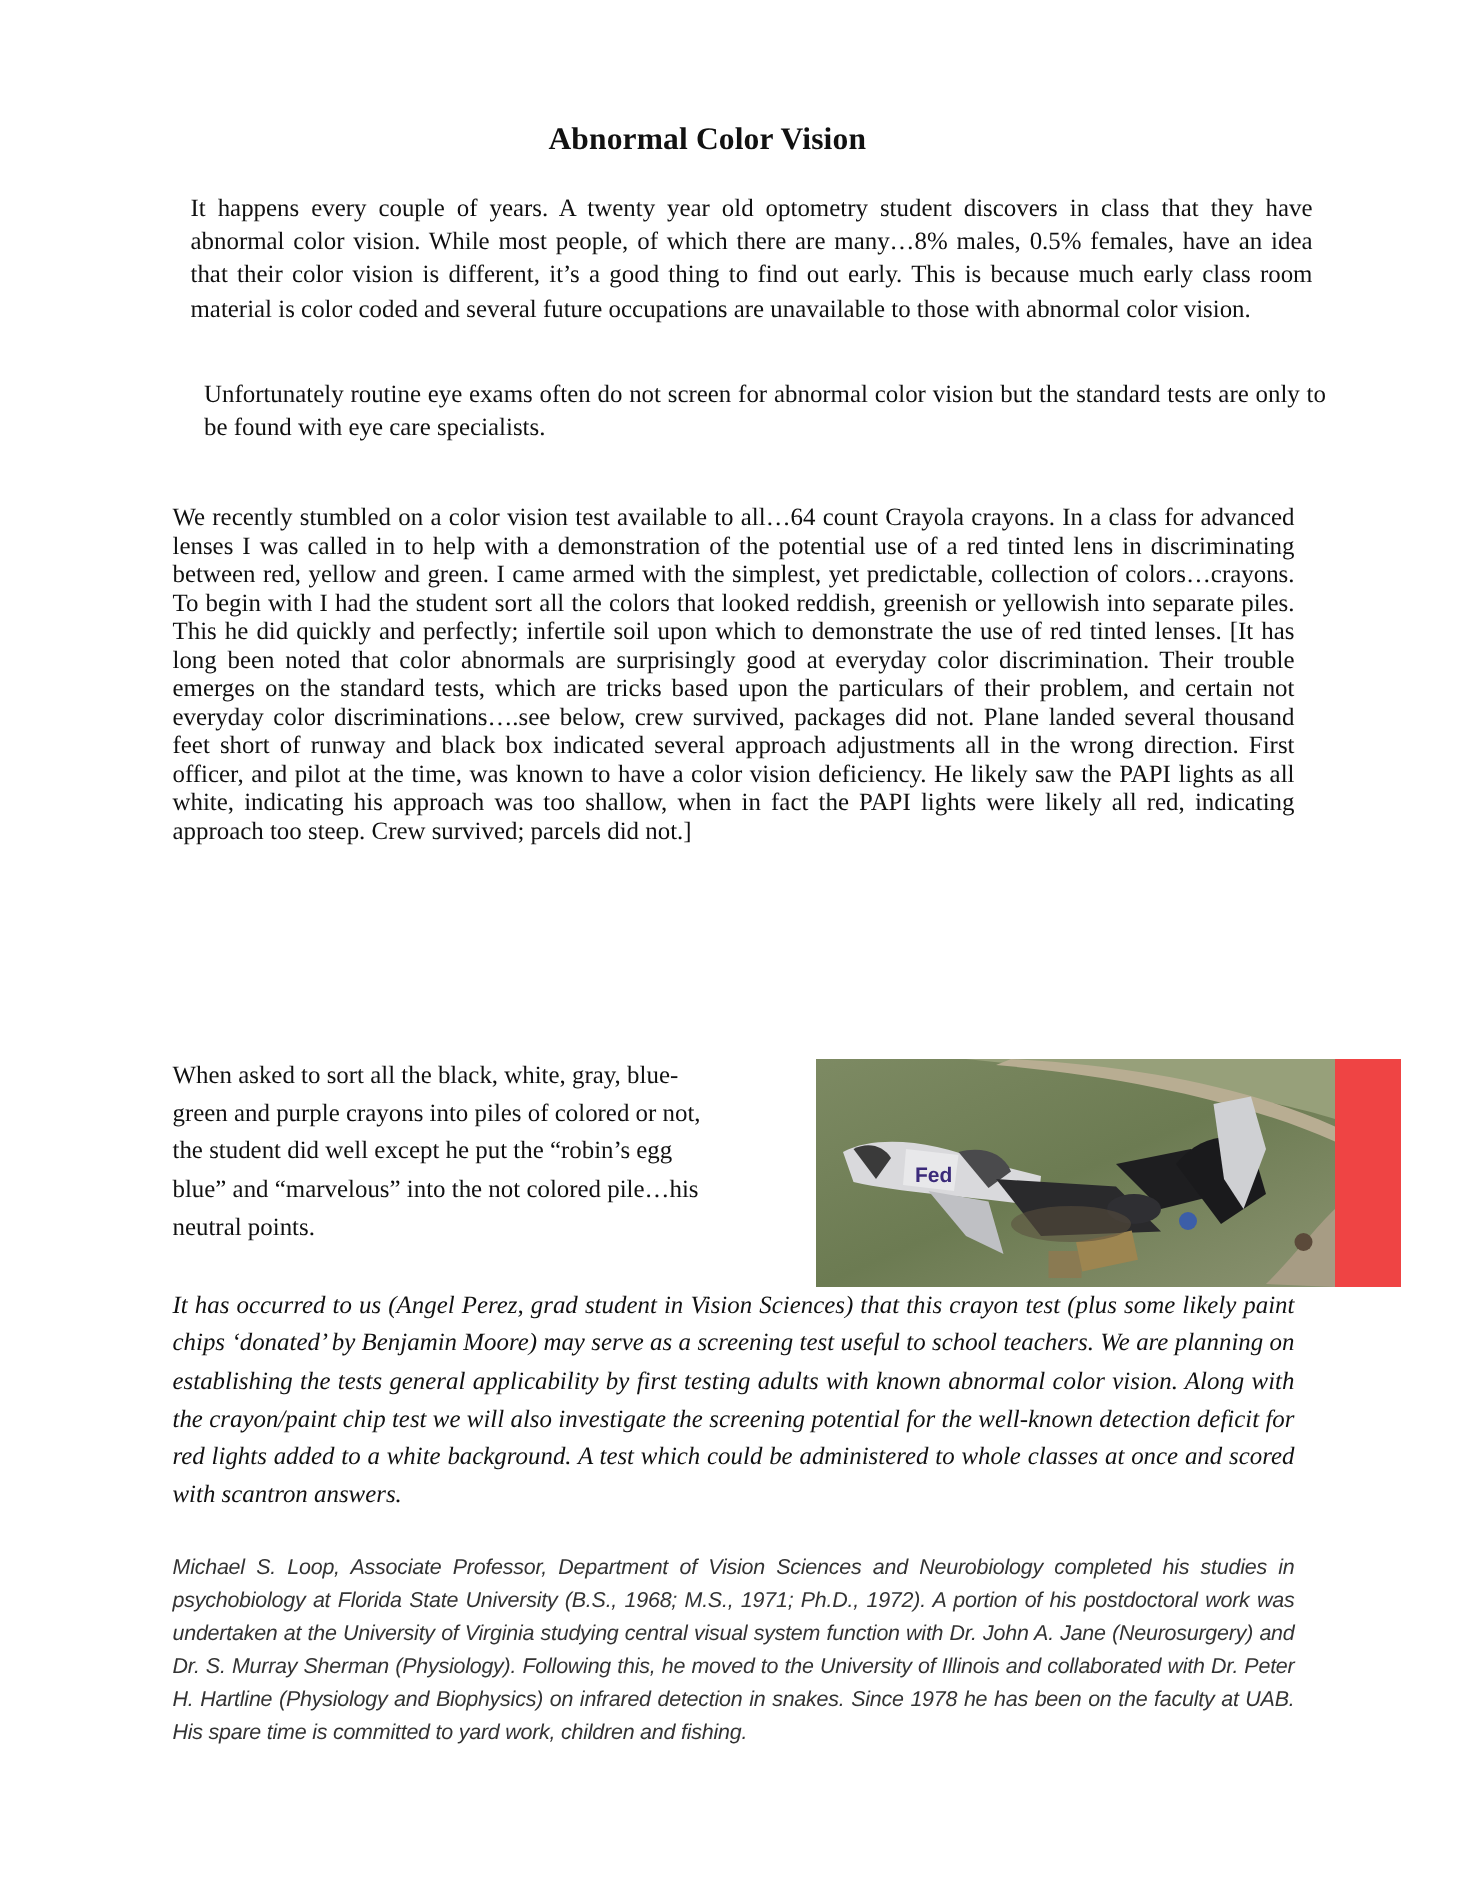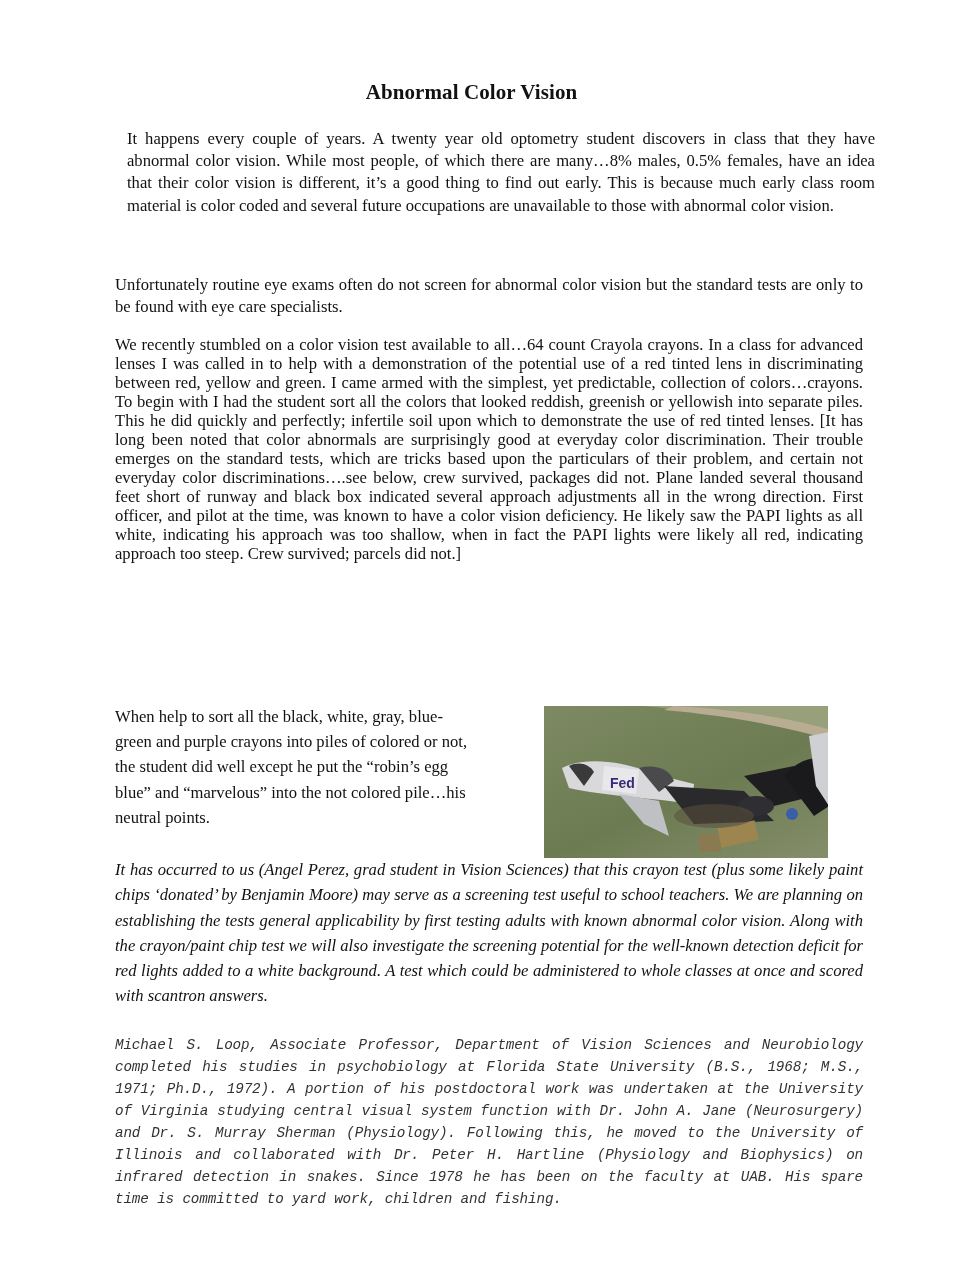--- a/index.html
+++ b/index.html
@@ -11,50 +11,50 @@
   }
   .title {
     position: absolute; left: 0; top: 80px; width: 943px; text-align: center;
     font-size: 21px; font-weight: bold; letter-spacing: 0.1px;
   }
   .para {
     position: absolute; left: 115px; width: 748px;
     font-size: 16.6px; text-align: justify; margin: 0;
   }
   #p1 { top: 128px; line-height: 22.2px; margin-left: 12px; }
-  #p2 { top: 274px; line-height: 22.2px; }
+  #p2 { top: 252px; line-height: 22.2px; margin-left: 21px; }
   #p3 { top: 335px; line-height: 19px; }
   .side {
     position: absolute; left: 115px; top: 704px; width: 360px;
     font-size: 16.6px; line-height: 25.2px; margin: 0; text-align: left;
   }
   #p5 { top: 857px; line-height: 25.3px; font-style: italic; }
   .bio {
     position: absolute; left: 115px; top: 1034px; width: 748px;
-    font-family: Liberation Mono, monospace;
+    font-family: Liberation Sans, sans-serif;
     font-style: italic; font-size: 14.3px; line-height: 22px;
     color: #333333; text-align: justify; margin: 0; letter-spacing: -0.15px;
   }
   .photo {
-    position: absolute; left: 544px; top: 706px; width: 284px; height: 152px;
-    overflow: hidden; background: #0ea5e9;
+    position: absolute; left: 544px; top: 706px; width: 390px; height: 152px;
+    overflow: hidden; background: #ef4444;
   }
   .photo svg { display: block; }
 </style>
 </head>
 <body>
 
 <div class="page">
   <div class="title">Abnormal Color Vision</div>
 
   <p class="para" id="p1">It happens every couple of years. A twenty year old optometry student discovers in class that they have abnormal color vision. While most people, of which there are many…8% males, 0.5% females, have an idea that their color vision is different, it’s a good thing to find out early. This is because much early class room material is color coded and several future occupations are unavailable to those with abnormal color vision.</p>
   <p class="para" id="p2">Unfortunately routine eye exams often do not screen for abnormal color vision but the standard tests are only to be found with eye care specialists.</p>
   <p class="para" id="p3">We recently stumbled on a color vision test available to all…64 count Crayola crayons. In a class for advanced lenses I was called in to help with a demonstration of the potential use of a red tinted lens in discriminating between red, yellow and green. I came armed with the simplest, yet predictable, collection of colors…crayons. To begin with I had the student sort all the colors that looked reddish, greenish or yellowish into separate piles. This he did quickly and perfectly; infertile soil upon which to demonstrate the use of red tinted lenses. [It has long been noted that color abnormals are surprisingly good at everyday color discrimination. Their trouble emerges on the standard tests, which are tricks based upon the particulars of their problem, and certain not everyday color discriminations….see below, crew survived, packages did not.  Plane landed several thousand feet short of runway and black box indicated several approach adjustments all in the wrong direction. First officer, and pilot at the time, was known to have a color vision deficiency. He likely saw the PAPI lights as all white, indicating his approach was too shallow, when in fact the PAPI lights were likely all red, indicating approach too steep. Crew survived; parcels did not.]</p>
 
-  <p class="side">When help to sort all the black, white, gray, blue-green and purple crayons into piles of colored or not, the student did well except he put the “robin’s egg blue” and “marvelous” into the not colored pile…his neutral points.</p>
+  <p class="side">When asked to sort all the black, white, gray, blue-green and purple crayons into piles of colored or not, the student did well except he put the “robin’s egg blue” and “marvelous” into the not colored pile…his neutral points.</p>
 
   <div class="photo" title="Crashed FedEx cargo plane wreckage on grass">
     <svg width="346" height="152" viewBox="0 0 346 152" xmlns="http://www.w3.org/2000/svg">
       <defs>
         <linearGradient id="grass" x1="0" y1="0" x2="1" y2="1">
           <stop offset="0" stop-color="#7d8a63"></stop>
           <stop offset="0.5" stop-color="#6c7b52"></stop>
           <stop offset="1" stop-color="#8a9270"></stop>
         </linearGradient>
       </defs>

